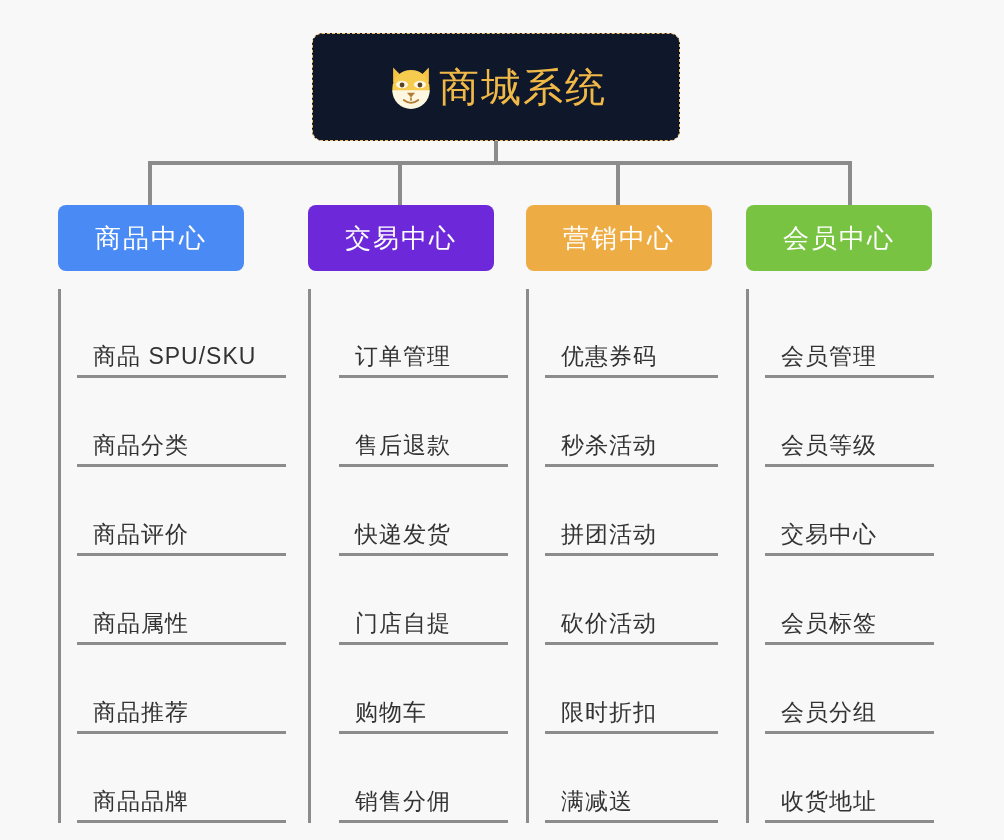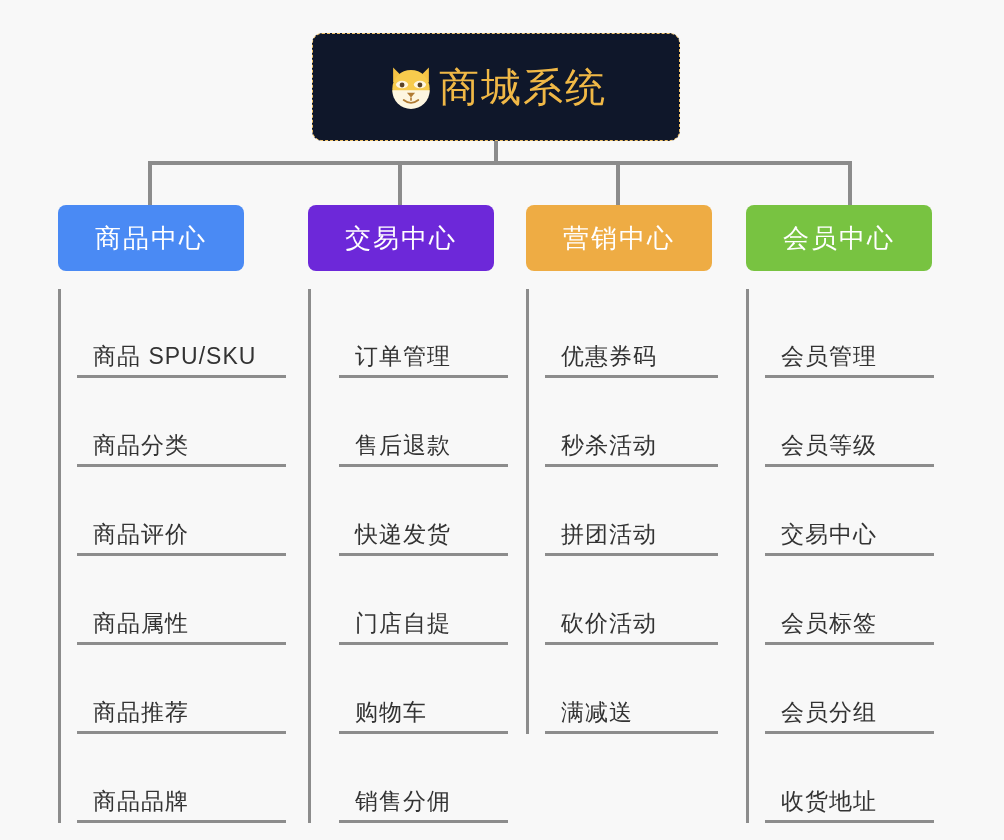--- a/index.html
+++ b/index.html
@@ -216,20 +216,23 @@
       <div class="leaf-item" style="border-bottom-color: rgb(140, 140, 140);">
         <span class="leaf-label">秒杀活动</span>
       </div>
       <div class="leaf-item" style="border-bottom-color: rgb(140, 140, 140);">
         <span class="leaf-label">拼团活动</span>
       </div>
       <div class="leaf-item" style="border-bottom-color: rgb(140, 140, 140);">
         <span class="leaf-label">砍价活动</span>
       </div>
       <div class="leaf-item" style="border-bottom-color: rgb(140, 140, 140);">
+        <span class="leaf-label">限时折扣</span>
+      </div>
+      <div class="leaf-item" style="border-bottom-color: rgb(140, 140, 140);">
         <span class="leaf-label">满减送</span>
       </div>
     </div>
   </div>
 
   <div class="branch branch-4">
     <div class="branch-head" style="background: rgb(120, 195, 65);">会员中心</div>
     <div class="leaf-list" style="border-left-color: rgb(140, 140, 140);">
       <div class="leaf-item" style="border-bottom-color: rgb(140, 140, 140);">
         <span class="leaf-label">会员管理</span>

